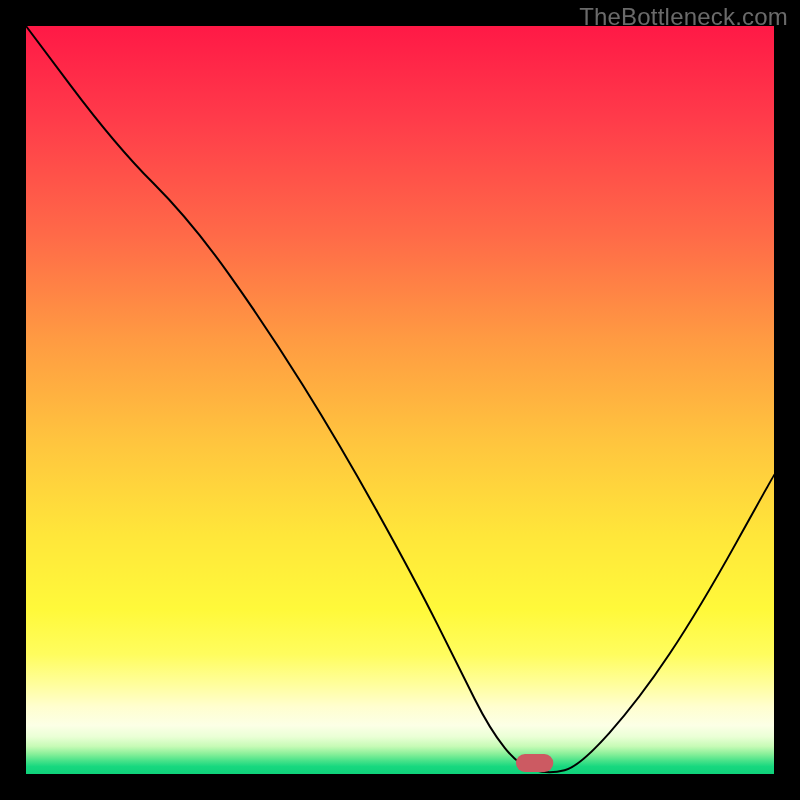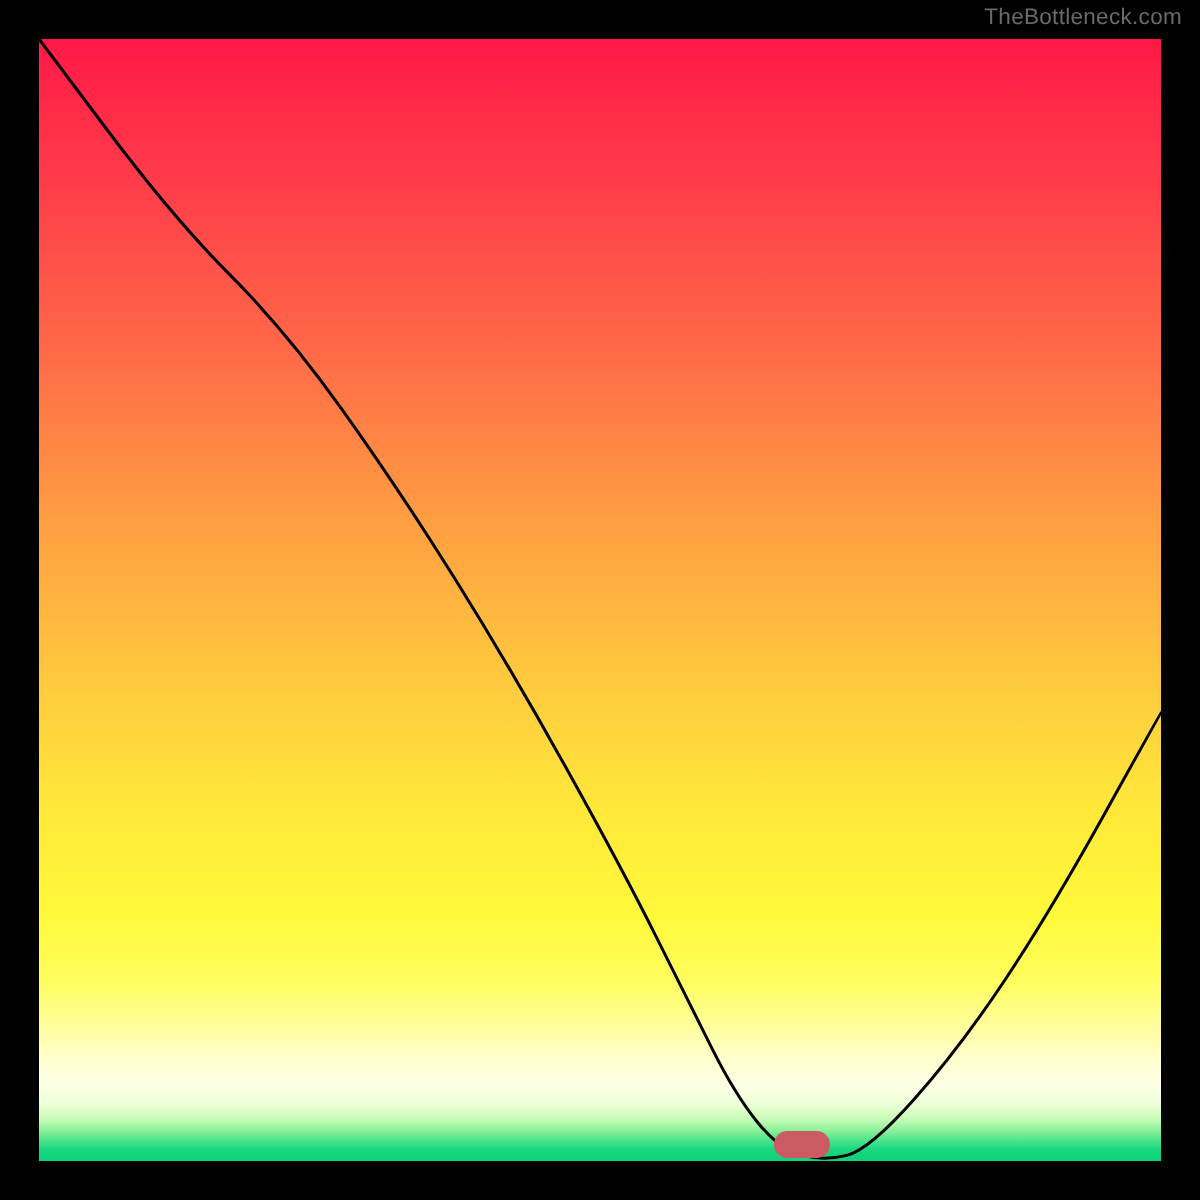--- a/index.html
+++ b/index.html
@@ -43,21 +43,21 @@
       #4ae38a 98.2%,
       #17d87f 99%,
       #0fd17a 100%
     );
   }
   .watermark {
     position: absolute;
     top: 3px;
     right: 12px;
     color: #6a6a6a;
-    font-size: 15px;
+    font-size: 24px;
     font-weight: 500;
     letter-spacing: 0.2px;
     user-select: none;
   }
   svg.overlay {
     position: absolute;
     left: 0;
     top: 0;
     width: 748px;
     height: 748px;

